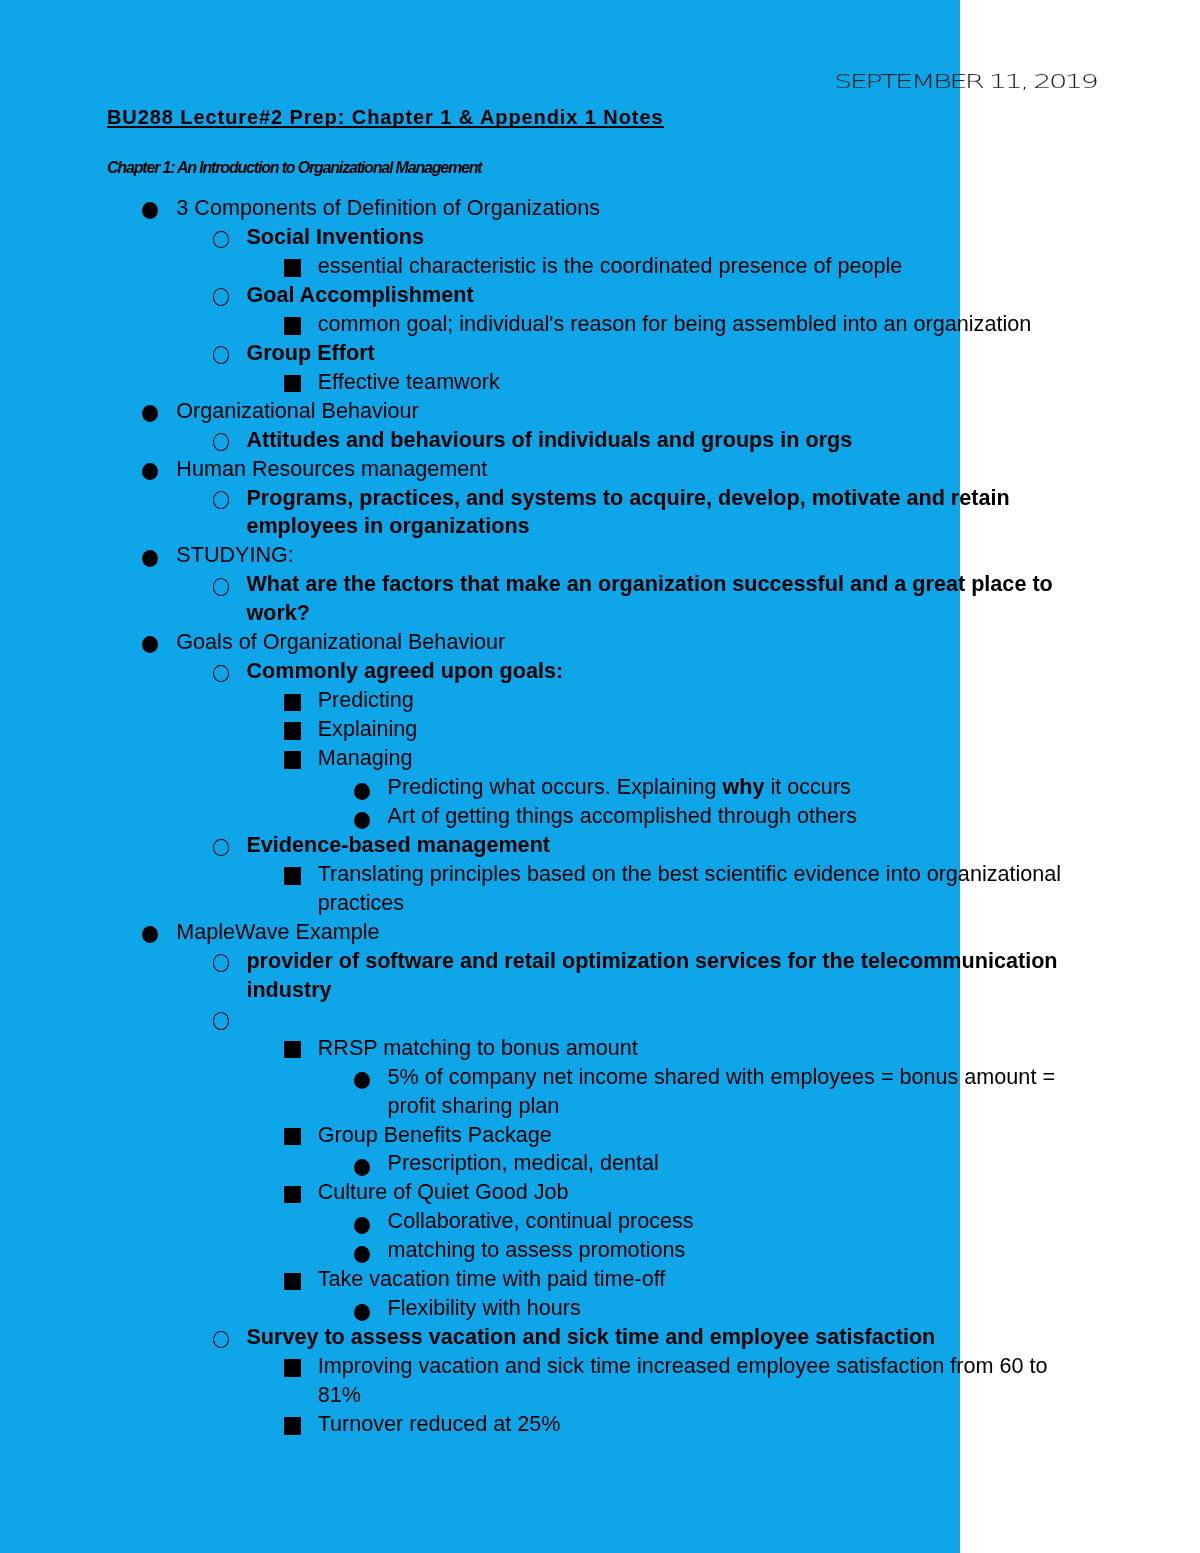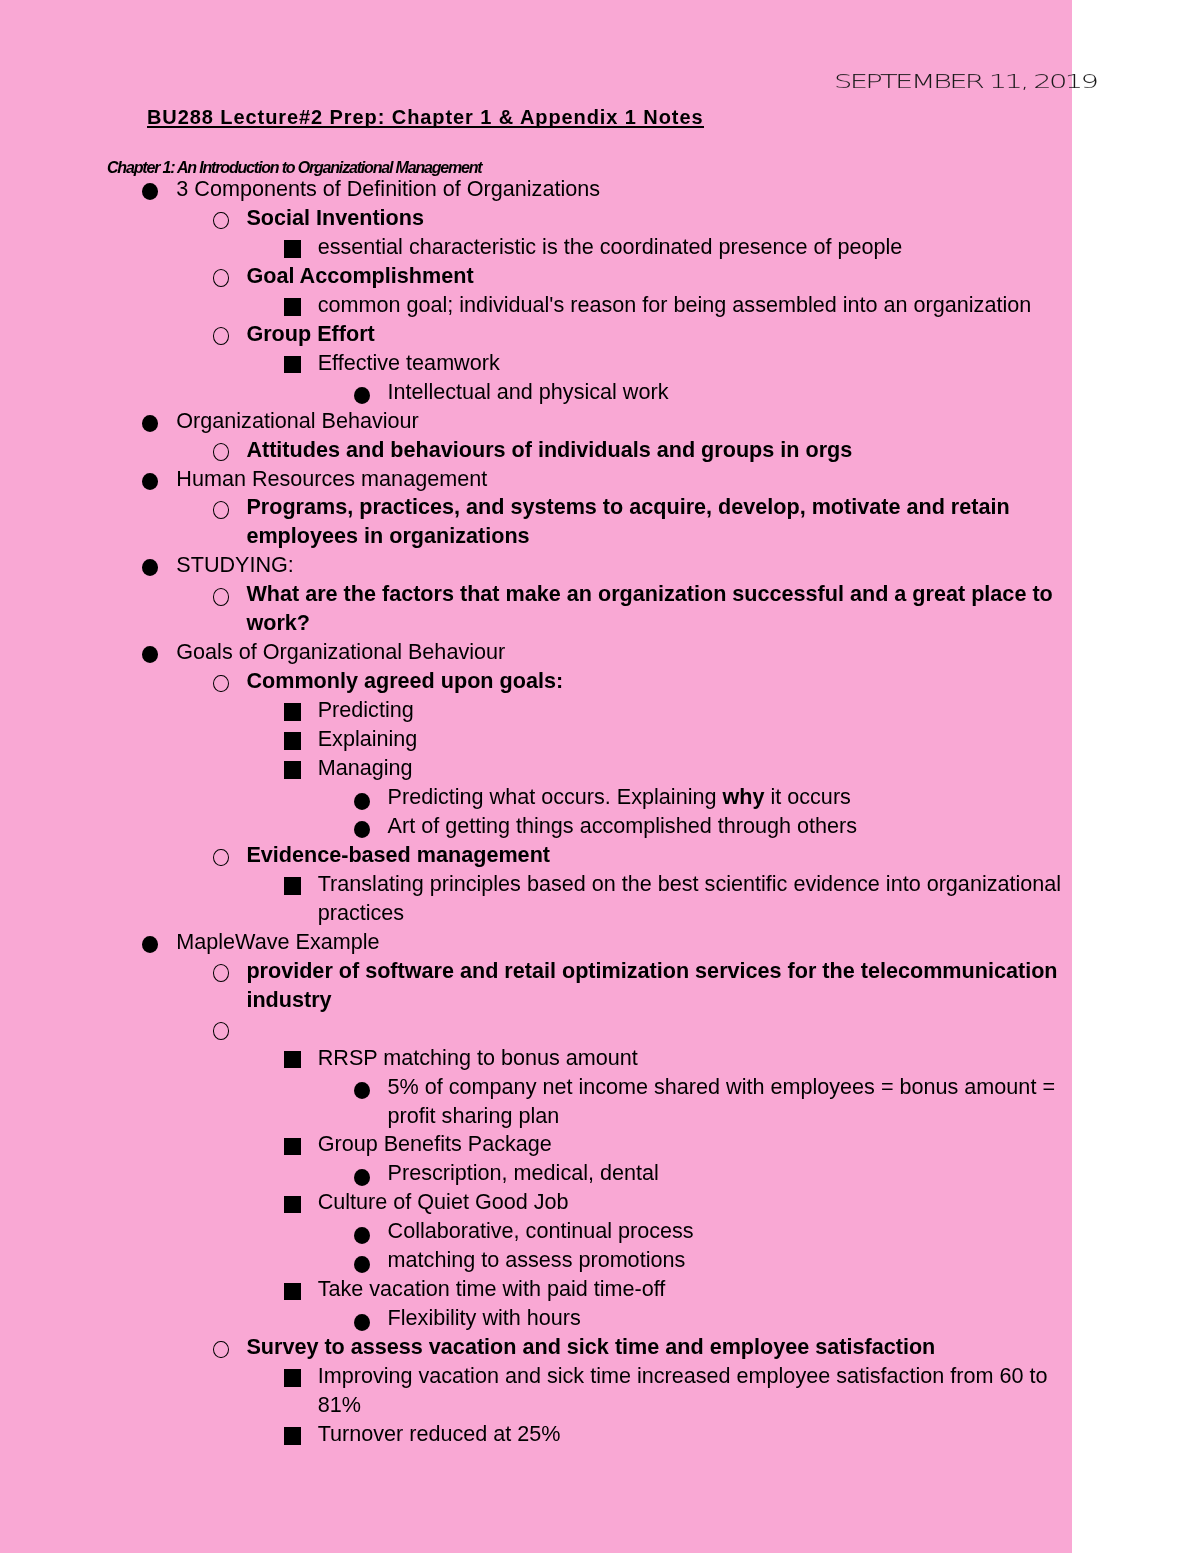--- a/index.html
+++ b/index.html
@@ -1,41 +1,41 @@
 <!DOCTYPE html>
 <html><head>
 <meta charset="utf-8">
 <title>BU288 Lecture Notes</title>
 <style>
   html,body{margin:0;padding:0;background:#ffffff;}
   body{width:1200px;height:1553px;overflow:hidden;color:#000000;
        font-family:"DejaVu Sans",sans-serif;
        -webkit-font-smoothing:antialiased;}
-  .page{position:relative;width:1072px;height:1553px;background:#f9a8d4;
+  .page{position:relative;width:960px;height:1553px;background:#0ea5e9;
        will-change:transform;filter:opacity(1);}
 
   .doc-date{position:absolute;left:834px;top:71.8px;
       font-family:"DejaVu Sans",sans-serif;font-weight:200;font-size:29px;
       letter-spacing:-2.72px;line-height:29px;white-space:pre;
       text-transform:uppercase;color:#1a1a1a;
       transform:scaleY(0.67);transform-origin:left top;}
 
   .doc-title{position:absolute;left:107px;top:106px;
       font-family:"Liberation Sans",sans-serif;
       font-weight:bold;font-size:20px;letter-spacing:0.92px;
       line-height:22px;white-space:pre;}
-  .doc-title .ul{position:relative;margin-left:40px;}
+  .doc-title .ul{position:relative;}
   .doc-title .ul::after{content:'';position:absolute;left:0;right:0;top:20px;height:2px;background:#000;}
 
   .doc-subtitle{position:absolute;left:107px;top:155px;
       font-family:"Liberation Sans",sans-serif;
       font-weight:bold;font-style:italic;font-size:16px;
       letter-spacing:-1.18px;line-height:26px;white-space:pre;}
 
-  .outline{position:absolute;left:0;top:175px;width:1200px;
+  .outline{position:absolute;left:0;top:194px;width:1200px;
       list-style:none;margin:0;padding:0;}
   .row{position:relative;min-height:28.96px;}
   .bullet{position:absolute;top:0;}
   .txt{display:block;font-family:"Liberation Sans",sans-serif;font-size:21.6px;line-height:28.96px;}
 
   
   .lv1 > .bullet{left:142px;}
   .lv1 > .txt{margin-left:176.3px;}
   .lv2 > .bullet{left:212.8px;}
   .lv2 > .txt{margin-left:246.4px;}
@@ -107,26 +107,20 @@
           <i class="bul-hollow-circle"></i>
         </span>
         <span class="txt">Group Effort</span>
       </li>
       <li class="row lv3">
         <span class="bullet">
           <i class="bul-filled-square"></i>
         </span>
         <span class="txt">Effective teamwork</span>
       </li>
-      <li class="row lv4">
-        <span class="bullet">
-          <i class="bul-small-filled-circle"></i>
-        </span>
-        <span class="txt">Intellectual and physical work</span>
-      </li>
       <li class="row lv1">
         <span class="bullet">
           <i class="bul-filled-circle"></i>
         </span>
         <span class="txt">Organizational Behaviour</span>
       </li>
       <li class="row lv2">
         <span class="bullet">
           <i class="bul-hollow-circle"></i>
         </span>

